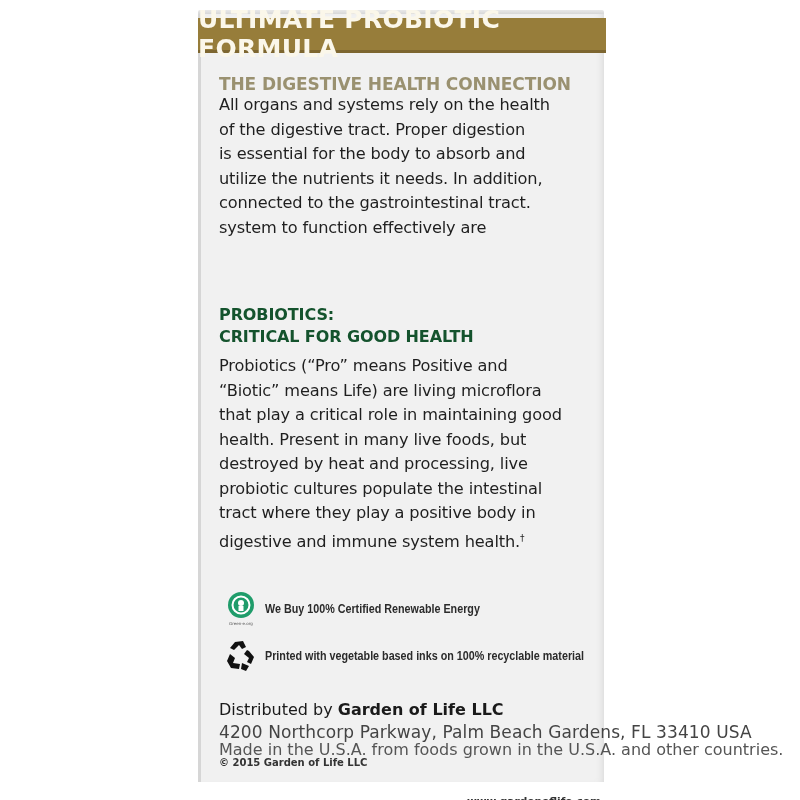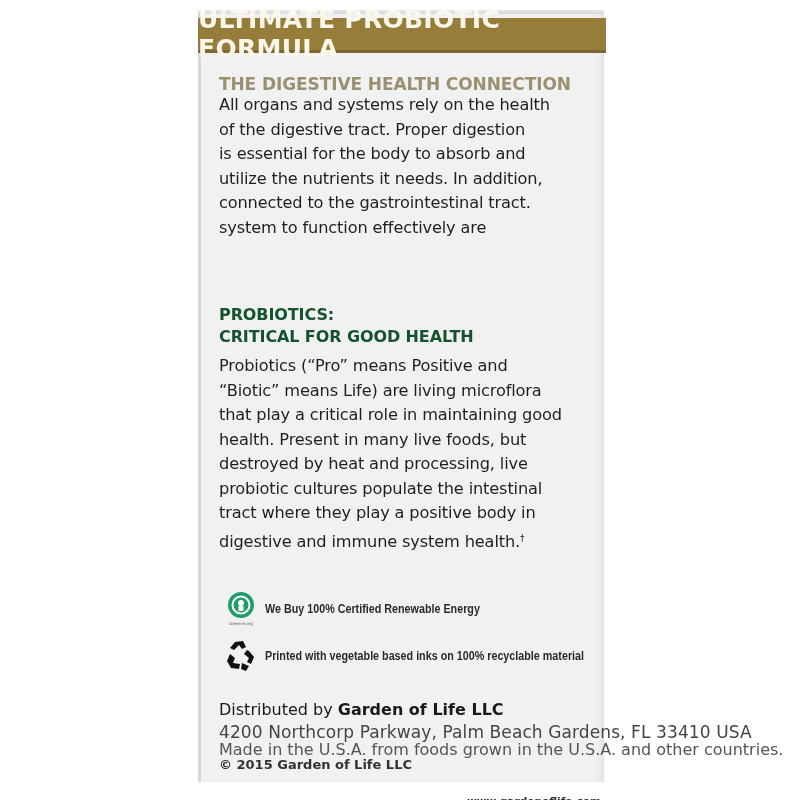--- a/index.html
+++ b/index.html
@@ -27,21 +27,21 @@
   .eco { position:absolute; left:223px; display:flex; align-items:center; }
   .eco1 { top:591px; }
   .eco2 { top:638px; }
   .eco-icon { width:36px; height:36px; display:flex; align-items:center; justify-content:center; }
   .eco-text { margin-left:6px; font-family:"Liberation Sans", sans-serif; font-size:12.5px;
               font-weight:bold; color:#2b2b2b; transform:scaleX(0.86); transform-origin:left; white-space:nowrap; }
   .dist { position:absolute; left:219px; top:700px; font-size:16px; color:#1a1a1a; white-space:nowrap; }
   .dist b { font-weight:bold; }
   .addr { position:absolute; left:219px; top:722px; font-size:17px; color:#444; white-space:nowrap; letter-spacing:0.1px; }
   .made { position:absolute; left:219px; top:740px; font-size:16px; color:#555; white-space:nowrap; }
-  .copy { position:absolute; left:219px; top:757px; font-size:13px; color:#333; font-weight:bold; white-space:nowrap; }
+  .copy { position:absolute; left:219px; top:757px; font-size:10px; color:#333; font-weight:bold; white-space:nowrap; }
   .web { position:absolute; left:467px; top:795px; font-size:10.6px; color:#333; font-weight:bold; white-space:nowrap; }
 </style>
 </head>
 <body>
 
 <div class="box-edge"></div>
 <div class="box"></div>
 
 <div class="band">
   <span>ULTIMATE PROBIOTIC FORMULA</span>

